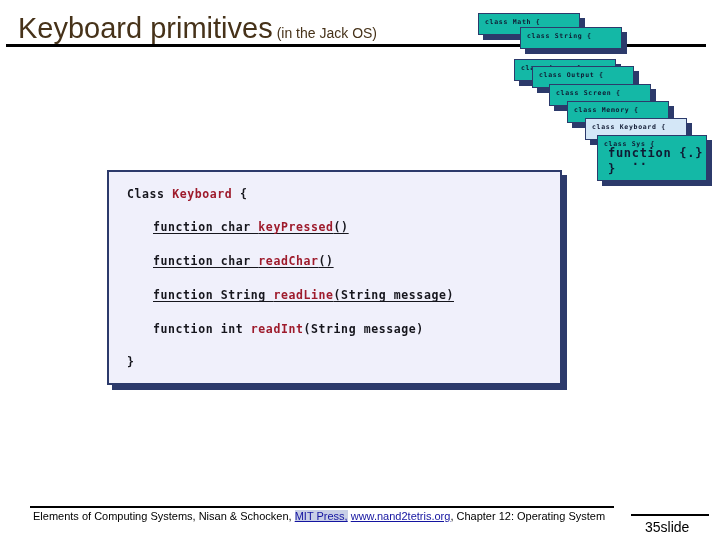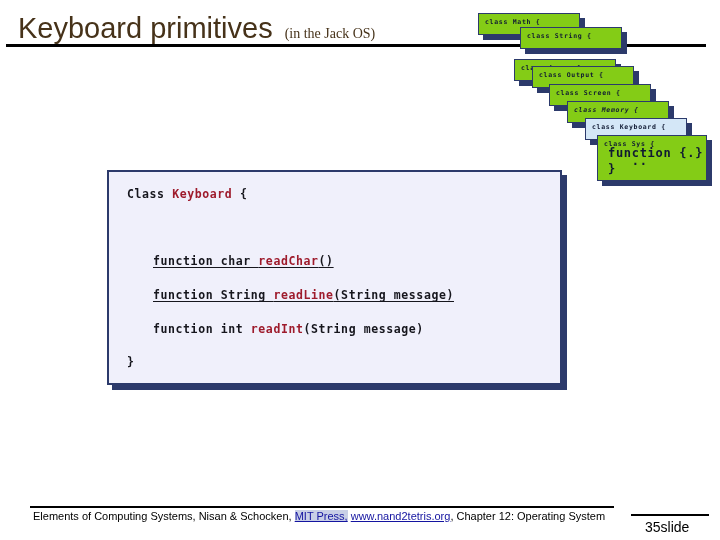--- a/index.html
+++ b/index.html
@@ -22,39 +22,39 @@
     top: 12px;
     white-space: nowrap;
   }
   #slide-title .main {
     font-family: "Liberation Sans", sans-serif;
     font-size: 29px;
     color: #463219;
     letter-spacing: 0px;
   }
   #slide-title .sub {
-    font-family: Liberation Serif, serif;
+    font-family: Liberation Sans, sans-serif;
     font-size: 14px;
     color: #463219;
-    margin-left: 12px;
+    margin-left: 4px;
   }
   #title-rule {
     position: absolute;
     left: 6px;
     top: 44px;
     width: 700px;
     height: 3px;
     background: #000000;
   }
 
   
   .cascade-box {
     position: absolute;
     border: 1px solid #2c3a6b;
-    background: #84cc16;
+    background: #14b8a6;
     box-shadow: 5px 5px 0 0 #2c3a6b;
     box-sizing: border-box;
   }
   .cascade-box .cascade-label {
     font-family: "DejaVu Sans Mono", monospace;
     font-size: 6.5px;
     color: #101a33;
     font-weight: bold;
     position: absolute;
     left: 6px;
@@ -170,36 +170,37 @@
     </div>
     <div class="cascade-box" style="left: 514px; top: 59px; width: 102px; height: 22px;">
       <div class="cascade-label">class Array {</div>
     </div>
     <div class="cascade-box" style="left: 532px; top: 66px; width: 102px; height: 22px; text-align: center;">
       <div class="cascade-label">class Output {</div>
     </div>
     <div class="cascade-box" style="left: 549px; top: 84px; width: 102px; height: 22px;">
       <div class="cascade-label">class Screen {</div>
     </div>
-    <div class="cascade-box" style="left: 567px; top: 101px; width: 102px; height: 22px; font-style: italic;">
+    <div class="cascade-box" style="left: 567px; top: 101px; width: 102px; height: 22px;">
       <div class="cascade-label">class Memory {</div>
     </div>
     <div class="cascade-box highlight" style="left: 585px; top: 118px; width: 102px; height: 22px;">
       <div class="cascade-label">class Keyboard {</div>
     </div>
     <div class="cascade-box" style="left: 597px; top: 135px; width: 110px; height: 46px;">
       <div class="cascade-label">class Sys {</div>
       <div class="cascade-body">function {.}
    ..
 }</div>
     </div>
   </div>
 
 <div id="code-panel">
     <div class="code-line" style="left: 18px; top: 15px;"><span>Class </span><span class="kw-red">Keyboard</span><span> {</span></div>
+    <div class="code-line underline" style="left: 44px; top: 48px;"><span>function char </span><span class="kw-red">keyPressed</span><span>()</span></div>
     <div class="code-line underline" style="left: 44px; top: 82px;"><span>function char </span><span class="kw-red">readChar</span><span>()</span></div>
     <div class="code-line" style="left: 44px; top: 150px;"><span>function int </span><span class="kw-red">readInt</span><span>(String message)</span></div>
     <div class="code-line underline" style="left: 44px; top: 116px;"><span>function String </span><span class="kw-red">readLine</span><span>(String message)</span></div>
     <div class="code-line" style="left: 18px; top: 183px;"><span>}</span></div>
   </div>
 
 <div id="footer-rule"></div>
 <div id="footer-text"><span>Elements of Computing Systems, Nisan &amp; Schocken, </span><span class="link-box">MIT Press,</span><span> </span><span class="link">www.nand2tetris.org</span><span>, Chapter 12: Operating System</span></div>
 <div id="slide-number-rule"></div>
 <div id="slide-number">35slide</div>

